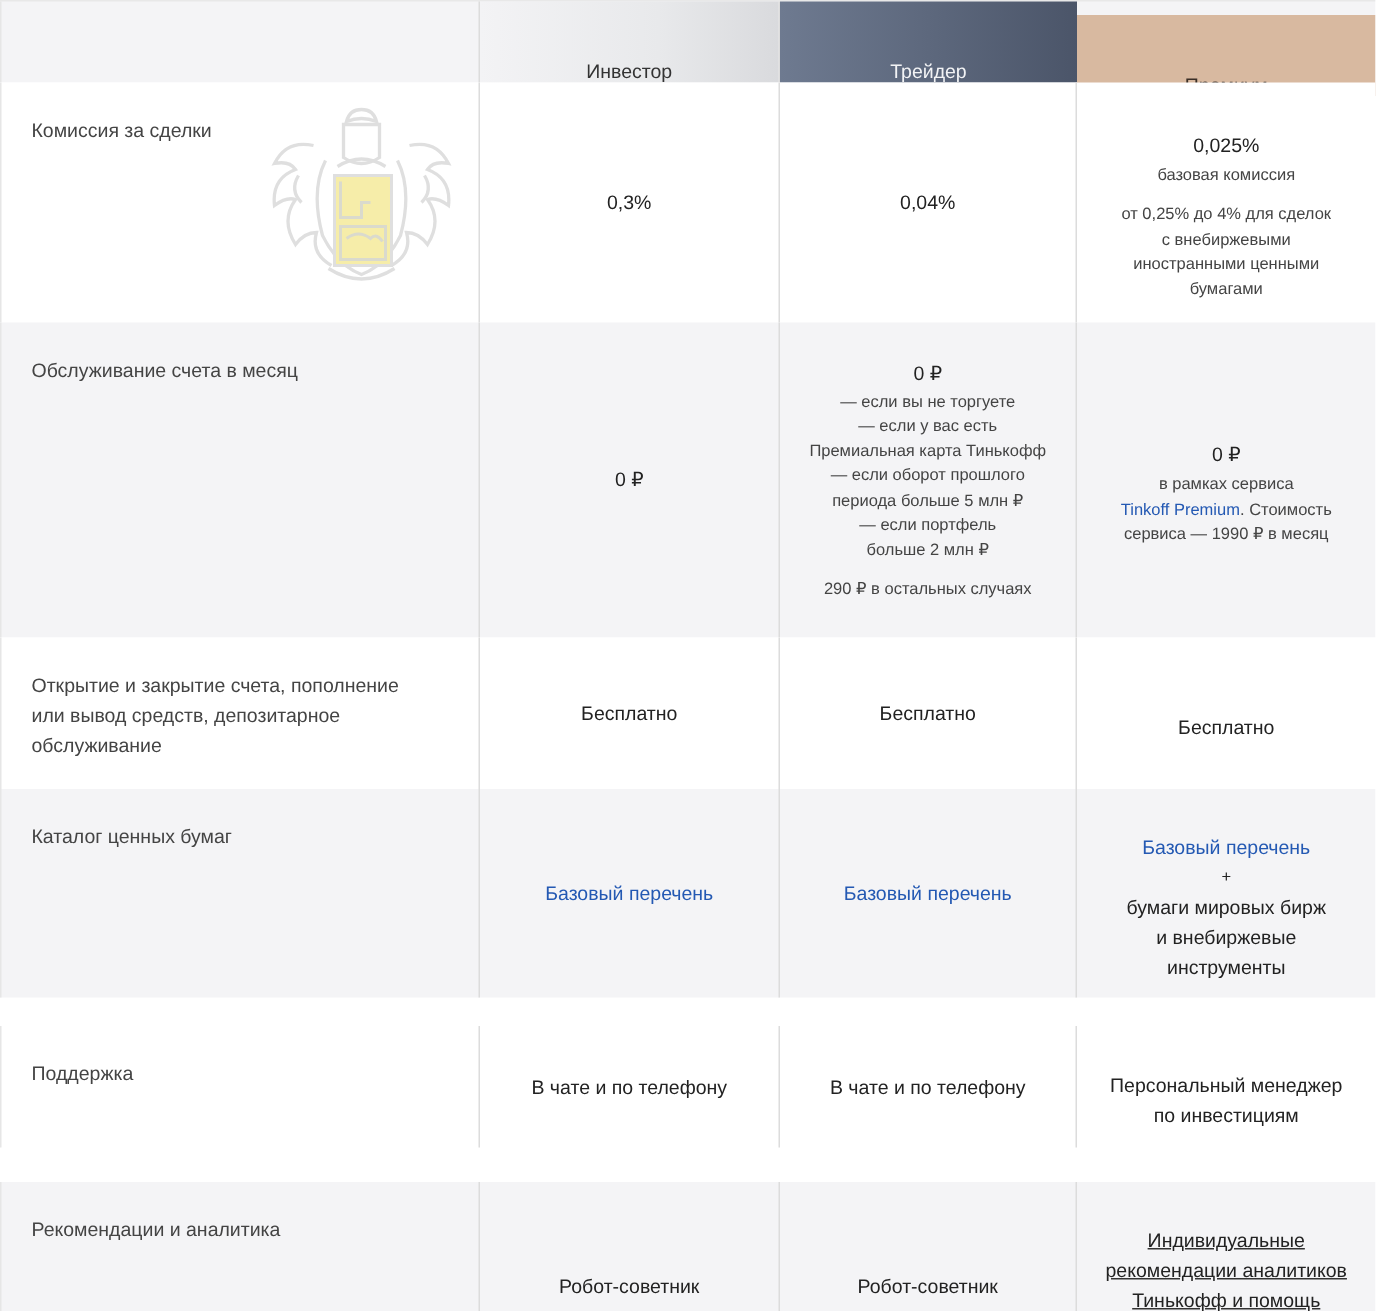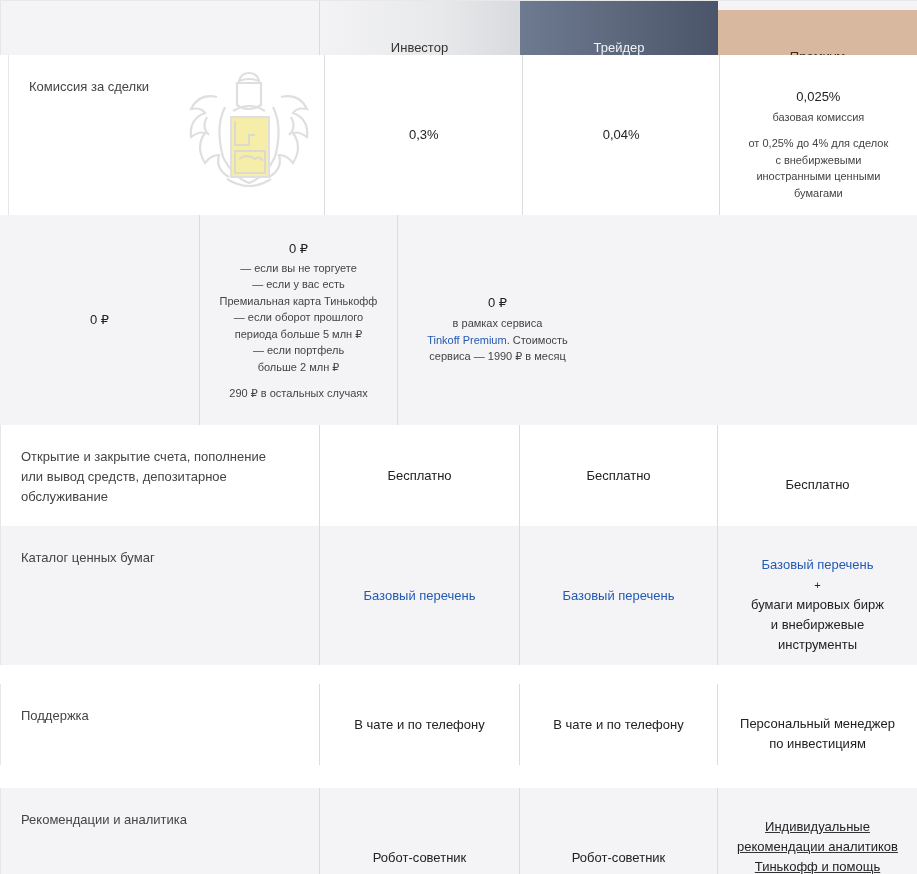--- a/index.html
+++ b/index.html
@@ -42,21 +42,21 @@
         <span>Инвестор</span>
       </div>
     <div class="cell c2 h-trader">
         <span>Трейдер</span>
       </div>
     <div class="cell c3 h-premium">
         <span>Премиум</span>
       </div>
   </div>
 
-  <div class="row white" style="top:55px;height:160px;padding-left:8px;">
+  <div class="row white" style="top:55px;height:160px;">
     <div class="cell c0">
       <div class="label">Комиссия за сделки</div>
       <svg class="logo" viewBox="0 0 145 130">
         <g fill="none" stroke="#dcdcdc" stroke-width="2.2">
           <path d="M72 6 q-8 0 -10 8 q10 -4 20 0 q-2 -8 -10 -8z"></path>
           <path d="M60 16 h24 v22 q-12 8 -24 0z"></path>
           <path d="M40 30 q-18 -4 -26 12 q10 -2 14 4 q-16 6 -14 24 q8 -6 14 -4 q-10 14 0 30 q6 -8 14 -8 q-4 14 10 22"></path>
           <path d="M104 30 q18 -4 26 12 q-10 -2 -14 4 q16 6 14 24 q-8 -6 -14 -4 q10 14 0 30 q-6 -8 -14 -8 q4 14 -10 22"></path>
           <path d="M48 40 q-10 20 -2 50 q10 20 26 26 q16 -6 26 -26 q8 -30 -2 -50"></path>
           <path d="M56 44 q16 -10 32 0"></path>
@@ -85,20 +85,23 @@
         <div class="gap"></div>
         <span class="small">от 0,25% до 4% для сделок</span>
         <span class="small">с внебиржевыми</span>
         <span class="small">иностранными ценными</span>
         <span class="small">бумагами</span>
       </div>
     </div>
   </div>
 
   <div class="row gray" style="top:215px;height:210px;">
+    <div class="cell c0">
+      <div class="label">Обслуживание счета в месяц</div>
+    </div>
     <div class="cell c1">
       <div class="center">
           <span class="val">0 ₽</span>
         </div>
     </div>
     <div class="cell c2">
       <div class="center">
         <span class="val" style="margin-bottom:1px;">0 ₽</span>
         <span class="small">— если вы не торгуете</span>
         <span class="small">— если у вас есть</span>

